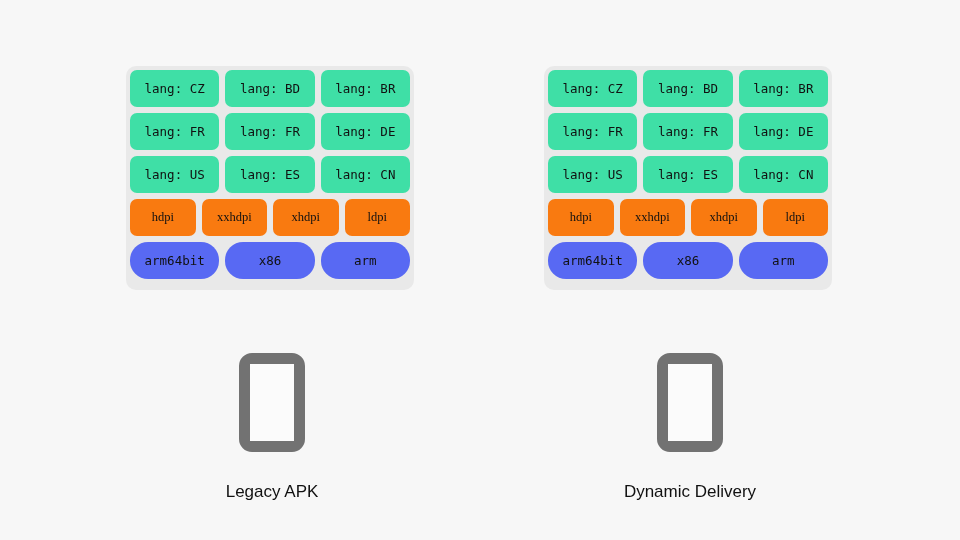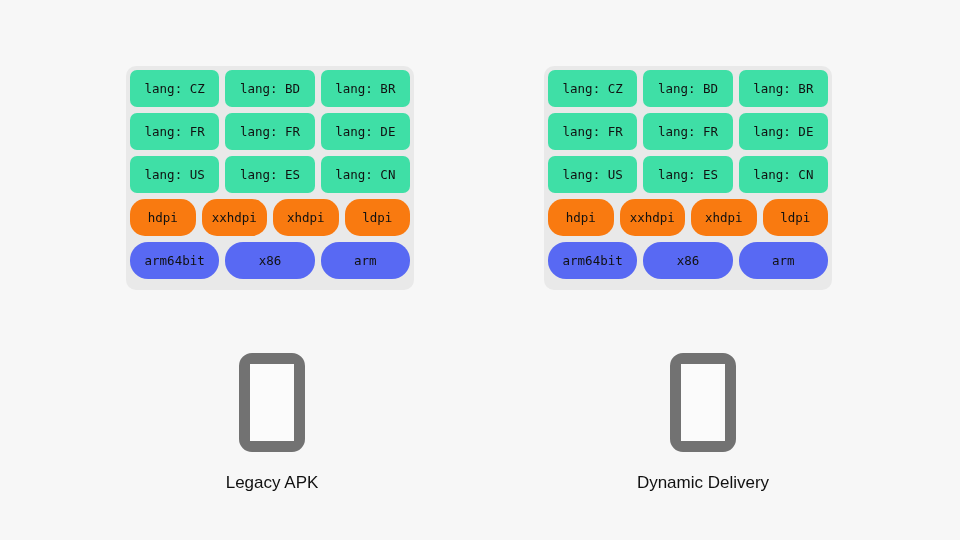--- a/index.html
+++ b/index.html
@@ -54,51 +54,51 @@
     font-size: 12.5px;
     color: #111111;
     letter-spacing: 0px;
     white-space: nowrap;
     user-select: none;
   }
   .chip.lang    { background: #3fdfa6; }
   .chip.density { background: #f97a10; }
   .chip.abi     { background: #5869f3; }
 
-  .row-density .chip { border-radius: 15px; }
+  .row-density .chip { border-radius: 7px; font-family: Liberation Serif, serif; }
   .row-abi .chip { border-radius: 18px; }
 
   
   .device {
     position: absolute;
     top: 353px;
     width: 160px;
     display: flex;
     flex-direction: column;
     align-items: center;
   }
   .device.left  { left: 192px; }
-  .device.right { left: 623px; }
+  .device.right { left: 610px; }
 
   .phone {
     width: 66px;
     height: 99px;
     border: 11px solid #727272;
     border-radius: 13px;
     box-sizing: border-box;
     background: #fbfbfb;
   }
   .phone-screen {
     width: 100%;
     height: 100%;
     background: #fbfbfb;
   }
 
   .device-label {
-    margin-top: 21px;
+    margin-top: 30px;
     font-family: "Liberation Sans", sans-serif;
     font-size: 17px;
     color: #111111;
     white-space: nowrap;
   }
 </style>
 </head>
 <body>
 
 <div class="stage">

